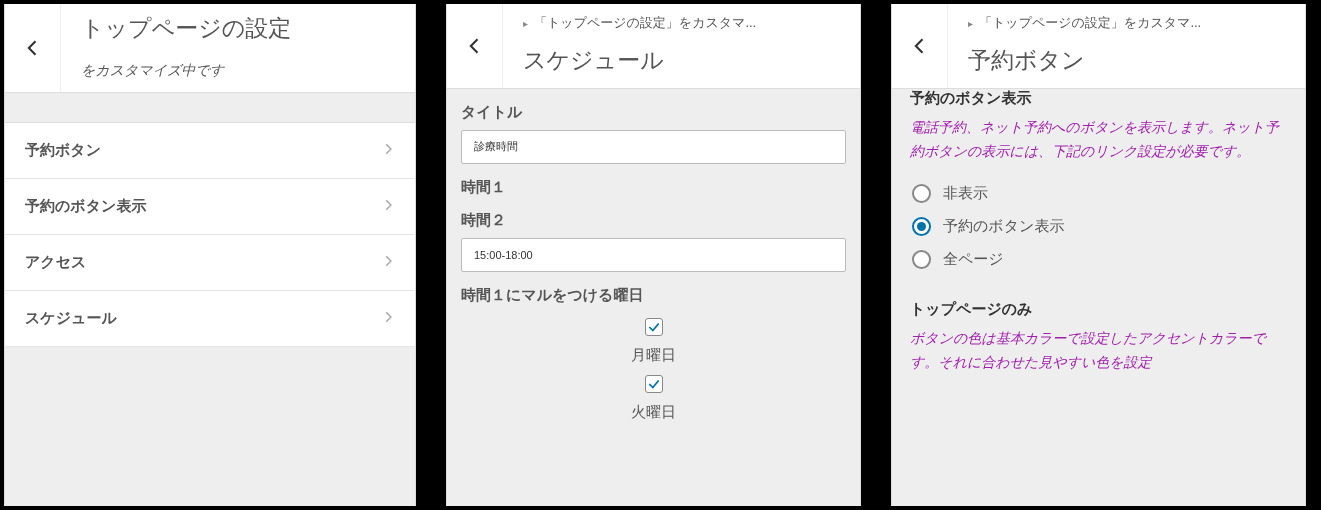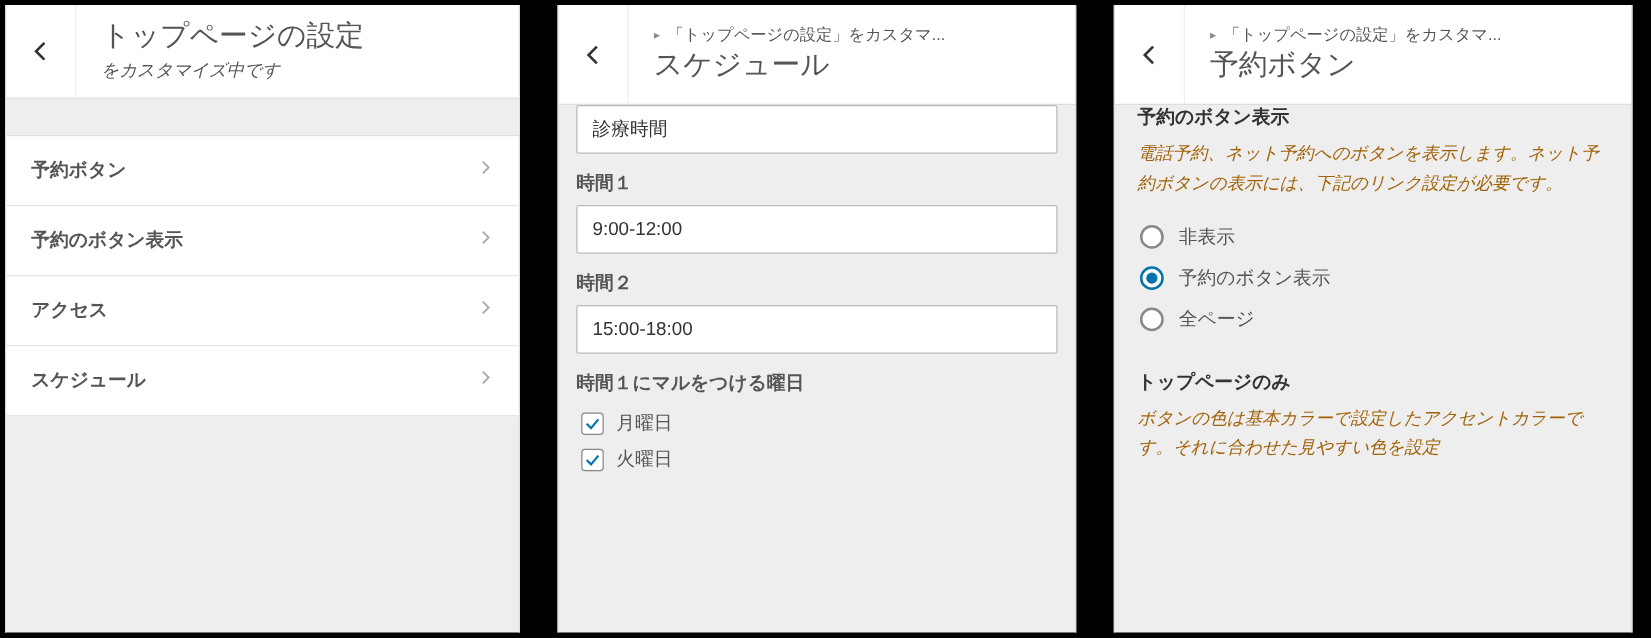--- a/index.html
+++ b/index.html
@@ -48,20 +48,21 @@
       color: #555;
     }
     .back-btn svg { width: 20px; height: 20px; }
     .hdr-titlewrap {
       flex: 1;
       padding: 10px 20px 12px 20px;
       display: flex;
       flex-direction: column;
       justify-content: center;
       overflow: hidden;
+      gap: 14px;
     }
     .hdr-crumb {
       font-size: 13px;
       color: #555;
       white-space: nowrap;
       overflow: hidden;
       text-overflow: ellipsis;
       display: flex;
       align-items: center;
     }
@@ -116,31 +117,32 @@
       color: #555;
       margin-top: 14px;
       margin-bottom: 8px;
     }
     .input {
       width: 100%;
       background: #fff;
       border: 1px solid #bbb;
       border-radius: 2px;
       padding: 10px 12px;
-      font-size: 15px;
+      font-size: 11px;
       color: #333;
       outline: none;
     }
     .chk-row {
       display: flex;
       align-items: center;
       gap: 10px;
       padding: 5px 4px;
       color: #555;
       font-size: 15px;
+      flex-direction: column;
     }
     .chk {
       width: 18px; height: 18px;
       border: 1px solid #888;
       border-radius: 3px;
       background: #fff;
       display: inline-flex;
       align-items: center;
       justify-content: center;
       cursor: pointer;
@@ -153,21 +155,21 @@
     
     .p3 .body { padding: 0 18px; }
     .p3 .section-heading {
       font-size: 15px;
       font-weight: 700;
       color: #333;
       margin-bottom: 8px;
     }
     .p3 .desc {
       font-size: 14px;
-      color: #a16207;
+      color: #a21caf;
       font-style: italic;
       line-height: 1.7;
       margin-bottom: 14px;
     }
     .radio-row {
       display: flex;
       align-items: flex-start;
       gap: 12px;
       padding: 7px 2px;
       color: #555;
@@ -246,23 +248,23 @@
     </div>
     <div class="hdr-titlewrap">
       <div class="hdr-crumb">
         <span class="caret">▸</span>
         <span>「トップページの設定」をカスタマ...</span>
       </div>
       <div class="hdr-title-lg">スケジュール</div>
     </div>
   </div>
   <div class="body">
+    <div class="section-label">タイトル</div>
     <input class="input" type="text" value="診療時間" style="">
     <div class="section-label">時間１</div>
-    <input class="input" type="text" value="9:00-12:00" style="">
     <div class="section-label">時間２</div>
     <input class="input" type="text" value="15:00-18:00" style="">
     <div class="section-label">時間１にマルをつける曜日</div>
     <div class="chk-row">
       <span class="chk checked">
         <svg viewBox="0 0 24 24">
             <path d="M4 12 L10 18 L20 6"></path>
           </svg>
       </span>
       <span>月曜日</span>

